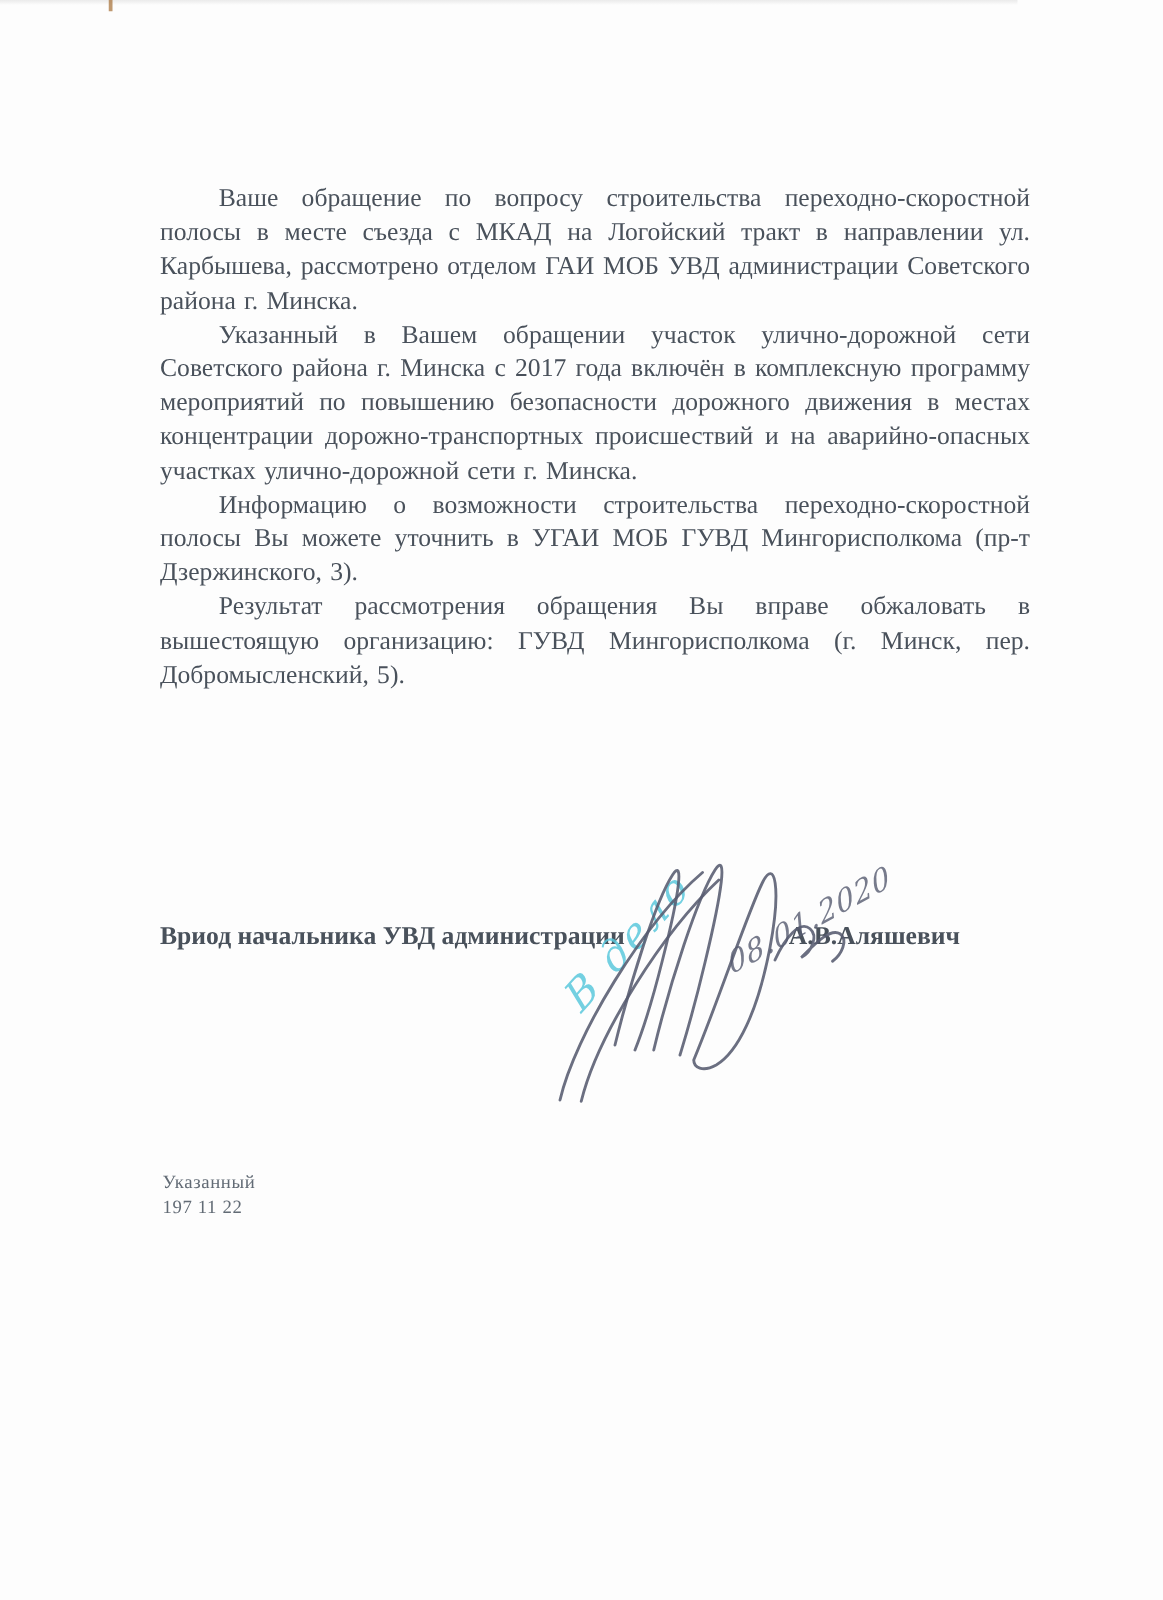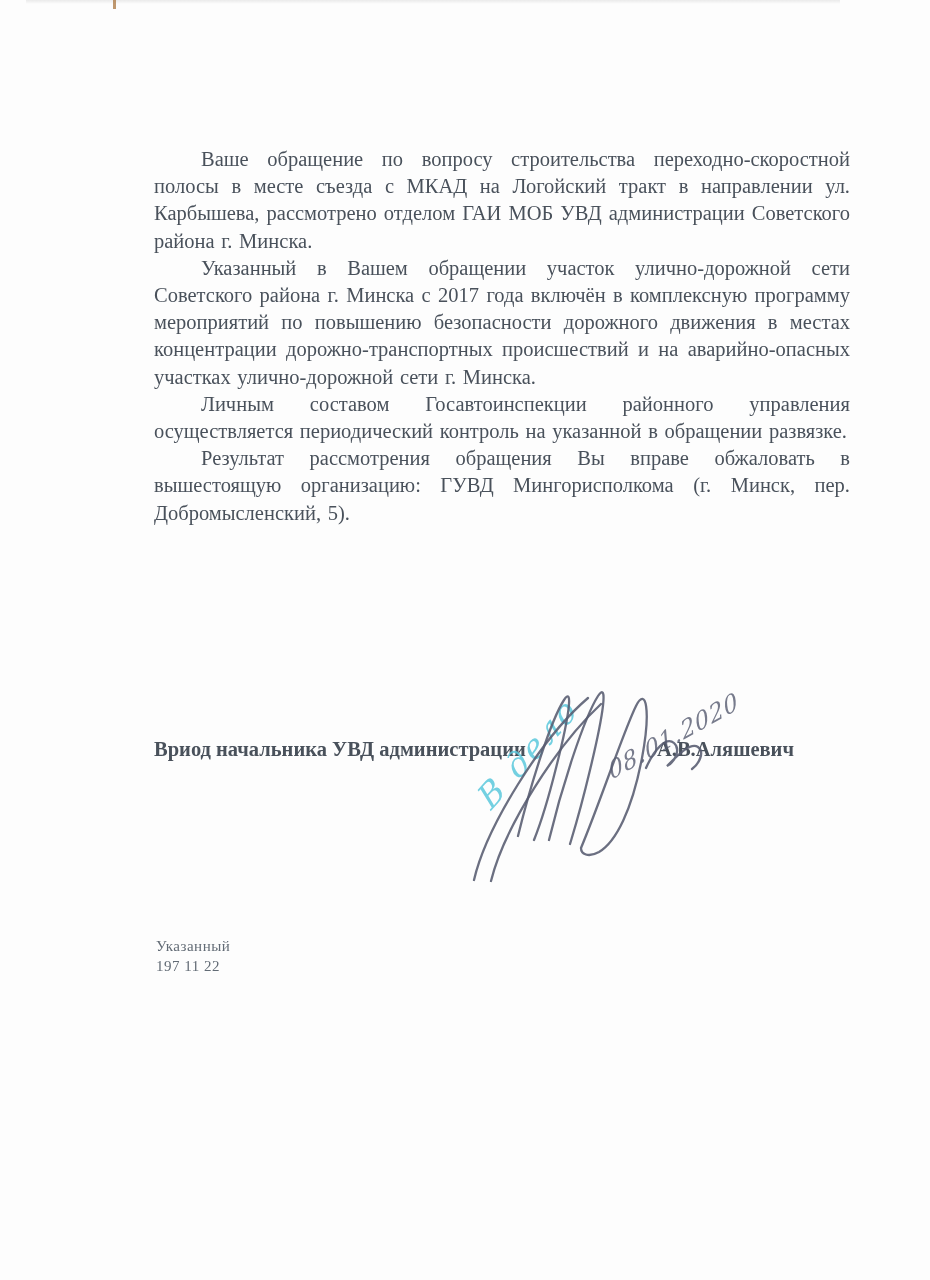--- a/index.html
+++ b/index.html
@@ -15,21 +15,20 @@
     font-family: "Liberation Serif", serif;
   }
 
   .page {
     position: relative;
     width: 814px;
     height: 1280px;
     background:
       linear-gradient(180deg, rgba(200,200,200,0.35) 0px, rgba(255,255,255,0) 4px),
       var(--paper, #fdfdfd);
-    margin-left: 26px;
   }
 
   
   .scan-mark {
     position: absolute;
     left: 87px;
     top: 0;
     width: 3px;
     height: 9px;
     background: #a9763f;
@@ -144,21 +143,21 @@
 </head>
 <body>
 
 <div class="page">
 
   <div class="scan-mark"></div>
 
   <div class="letter-body">
     <p>Ваше обращение по вопросу строительства переходно-скоростной полосы в месте съезда с МКАД на Логойский тракт в направлении ул. Карбышева, рассмотрено отделом ГАИ МОБ УВД администрации Советского района г. Минска.</p>
     <p>Указанный в Вашем обращении участок улично-дорожной сети Советского района г. Минска с 2017 года включён в комплексную программу мероприятий по повышению безопасности дорожного движения в местах концентрации дорожно-транспортных происшествий и на аварийно-опасных участках улично-дорожной сети г. Минска.</p>
-    <p>Личным составом Госавтоинспекции районного управления осуществляется периодический контроль на указанной в обращении развязке.</p>
+    <p>Информацию о возможности строительства переходно-скоростной полосы Вы можете уточнить в УГАИ МОБ ГУВД Мингорисполкома (пр-т Дзержинского, 3).</p>
     <p>Результат рассмотрения обращения Вы вправе обжаловать в вышестоящую организацию: ГУВД Мингорисполкома (г. Минск, пер. Добромысленский, 5).</p>
   </div>
 
   <div class="signoff">
     <div>
       <div>Вриод начальника УВД администрации</div>
     </div>
     <div>А.В.Аляшевич</div>
   </div>
 

